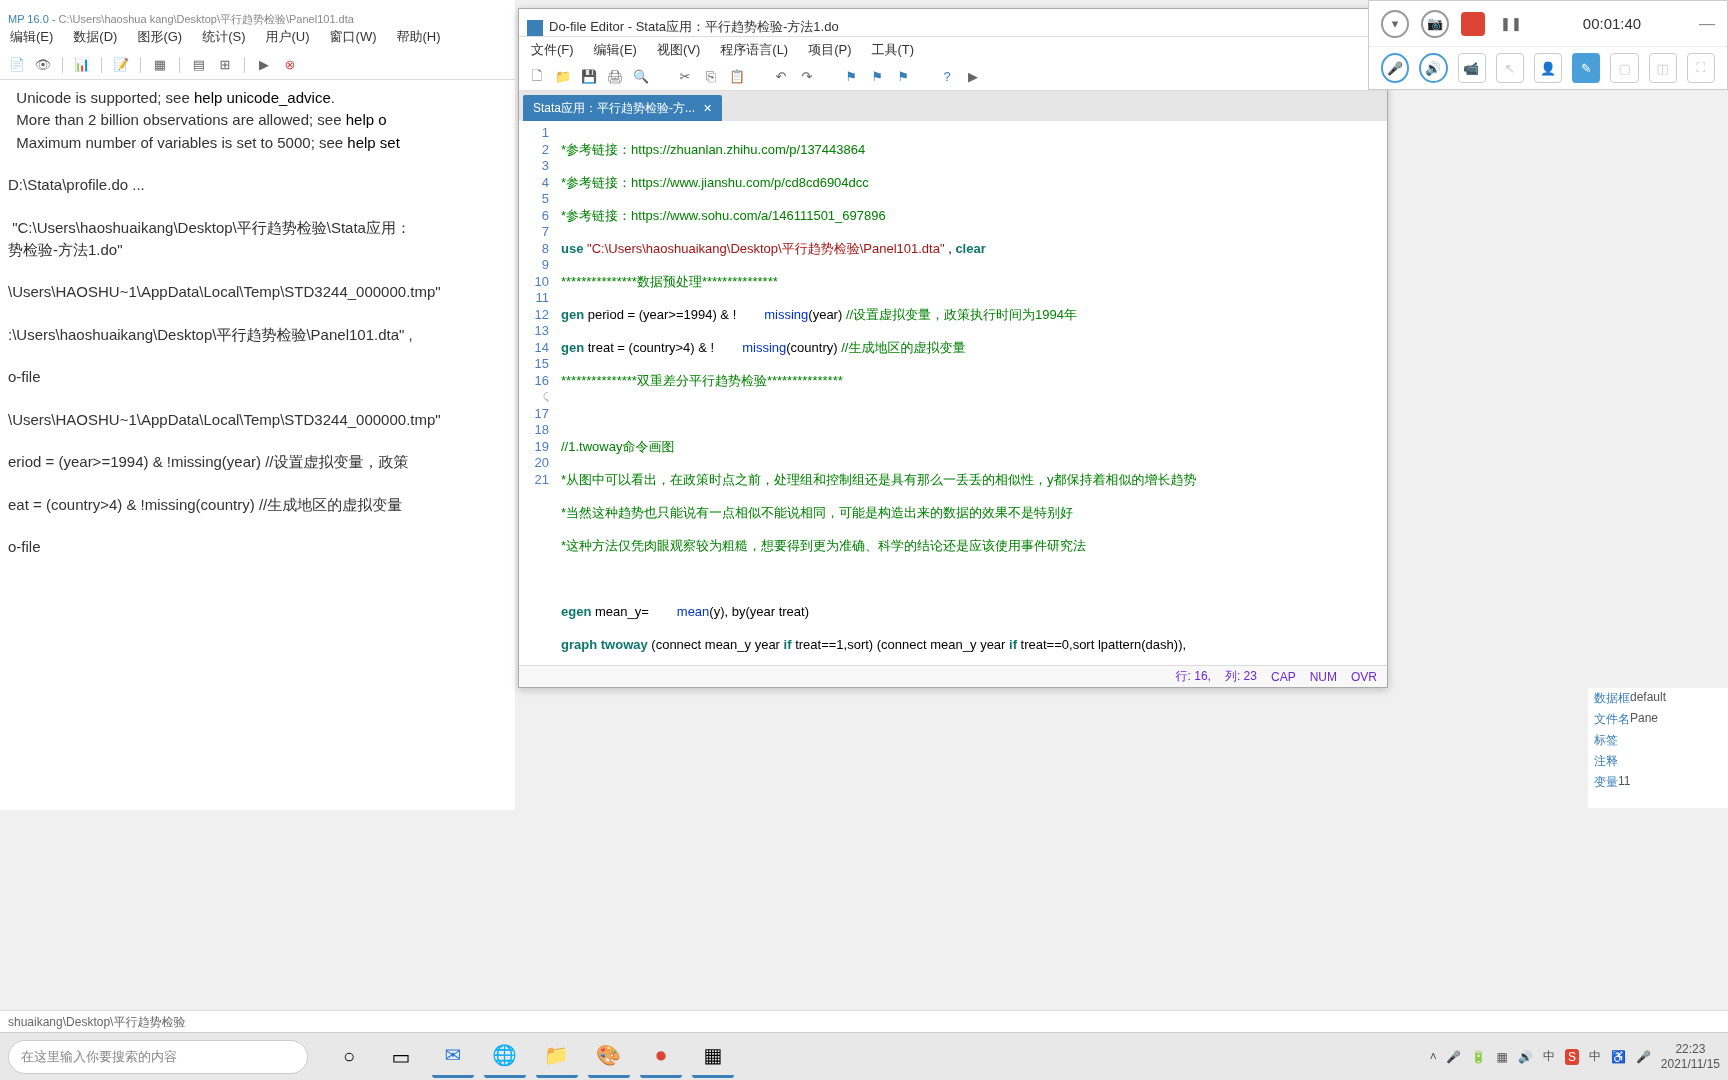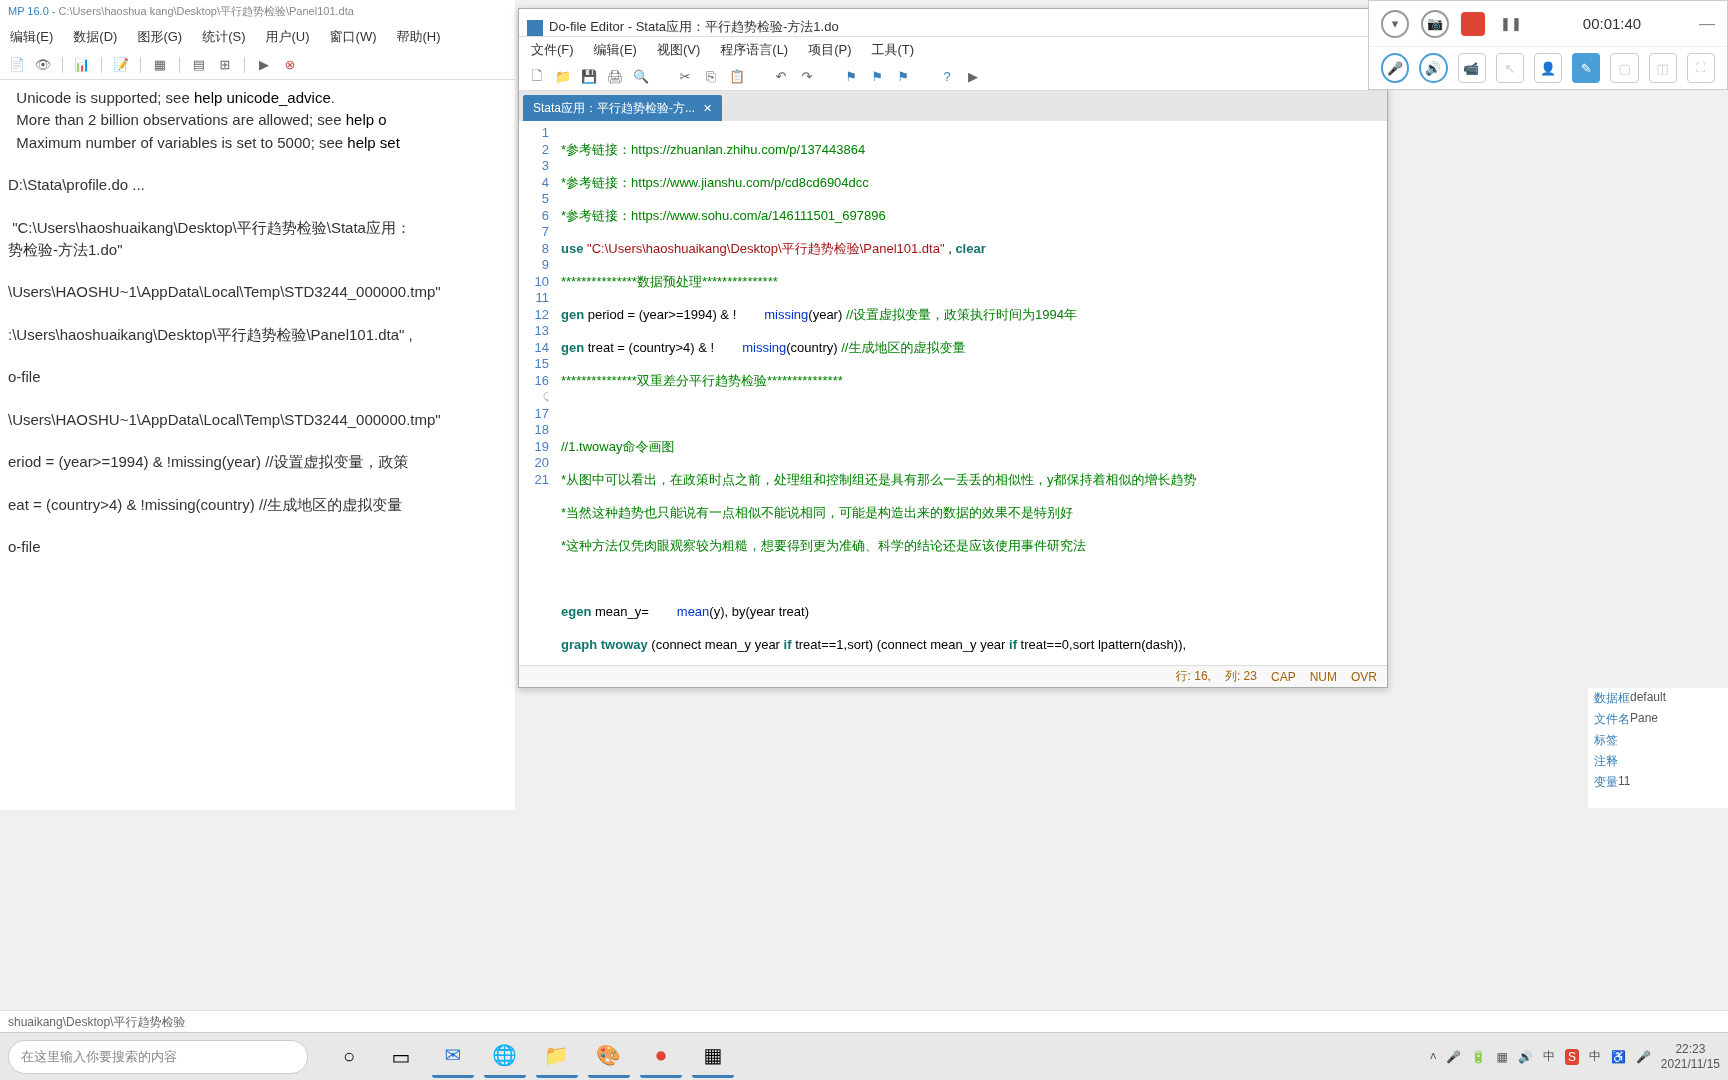--- a/index.html
+++ b/index.html
@@ -1,18 +1,18 @@
 <!DOCTYPE html>
 <html><head>
 <meta charset="utf-8">
 <style>
 * { margin: 0; padding: 0; box-sizing: border-box; font-family: "Microsoft YaHei", sans-serif; }
 body { width: 1728px; height: 1080px; background: #f0f0f0; overflow: hidden; position: relative; }
 .stata-main { position: absolute; left: 0; top: 0; width: 515px; height: 810px; background: #fff; }
-.stata-title { height: 24px; background: #fff; font-size: 11px; color: #888; padding: 4px 8px; }
+.stata-title { height: 24px; background: #fff; font-size: 11px; color: #888; padding: 12px 8px; }
 .stata-title .blue { color: #3a7fb8; }
 .stata-menu { height: 26px; display: flex; gap: 20px; padding: 4px 10px; font-size: 13px; color: #333; }
 .stata-toolbar { height: 30px; display: flex; align-items: center; gap: 8px; padding: 0 8px; border-bottom: 1px solid #ddd; }
 .tb-icon { width: 18px; height: 18px; display: flex; align-items: center; justify-content: center; font-size: 13px; color: #666; }
 .tb-icon.blue { color: #3a7fb8; }
 .tb-sep { width:1px; height:16px; background:#ccc; margin: 0 2px; }
 .stata-output { padding: 8px; font-family: "Courier New", monospace; font-size: 15px; color: #333; line-height: 1.35; white-space: pre; overflow: hidden; }
 .stata-output .link { color: #000000; }
 .do-editor { position: absolute; left: 518px; top: 8px; width: 870px; height: 680px; background: #fff; border: 1px solid #aaa; box-shadow: 0 2px 8px rgba(0,0,0,0.2); }
 .do-title { height: 28px; background: #fff; border-bottom: 1px solid #ddd; display: flex; align-items: flex-end; padding: 0 8px; font-size: 13px; color: #333; }
@@ -25,21 +25,21 @@
 .do-tab .close { color: #fff; font-size: 11px; }
 .do-content { display: flex; height: calc(100% - 140px); overflow: hidden; }
 .gutter { width: 36px; background: #fff; text-align: right; font-family: Consolas, monospace; font-size: 13px; color: #4c7fc0; padding: 4px 6px 0 0; line-height: 16.5px; }
 .gutter div { height: 16.5px; white-space: nowrap; }
 .code { flex: 1; padding: 4px 6px; font-family: Consolas, monospace; font-size: 13px; line-height: 16.5px; white-space: pre; overflow: hidden; }
 .code div { height: 16.5px; }
 .c-cm { color: #008000; }
 .c-kw { color: #0f766e; font-weight: bold; }
 .c-str { color: #a31515; }
 .c-fn { color: #0033cc; margin-left: 28px; }
-.do-status { position: absolute; bottom: 0; left: 0; right: 0; height: 22px; background: #f8f8f8; border-top: 1px solid #ddd; font-size: 12px; color: #a16207; display: flex; justify-content: flex-end; align-items: center; padding: 0 10px; gap: 14px; }
+.do-status { position: absolute; bottom: 0; left: 0; right: 0; height: 22px; background: #f8f8f8; border-top: 1px solid #ddd; font-size: 12px; color: #6d28d9; display: flex; justify-content: flex-end; align-items: center; padding: 0 10px; gap: 14px; }
 .recorder { position: absolute; right: 0; top: 0; width: 360px; height: 90px; background: #fff; border: 1px solid #ccc; display: flex; flex-direction: column; }
 .rec-row1 { height: 46px; display: flex; align-items: center; justify-content: space-between; padding: 0 12px; border-bottom: 1px solid #eee; }
 .rec-btns { display: flex; gap: 12px; align-items: center; }
 .rec-btn { width: 28px; height: 28px; border-radius: 50%; border: 2px solid #999; display: flex; align-items: center; justify-content: center; font-size: 13px; color: #666; }
 .rec-btn.stop { background: #d43; border-color: #d43; border-radius: 4px; width: 24px; height: 24px; }
 .rec-btn.pause { color: #666; border: none; }
 .rec-time { font-size: 15px; color: #333; }
 .rec-row2 { flex: 1; display: flex; align-items: center; gap: 10px; padding: 0 12px; }
 .rec-ctrl { width: 30px; height: 30px; border-radius: 50%; border: 2px solid #4a9fd8; display: flex; align-items: center; justify-content: center; color: #4a9fd8; font-size: 13px; }
 .rec-ctrl.gray { border-color: #ccc; color: #ccc; border-radius: 4px; border-width: 1px; }

